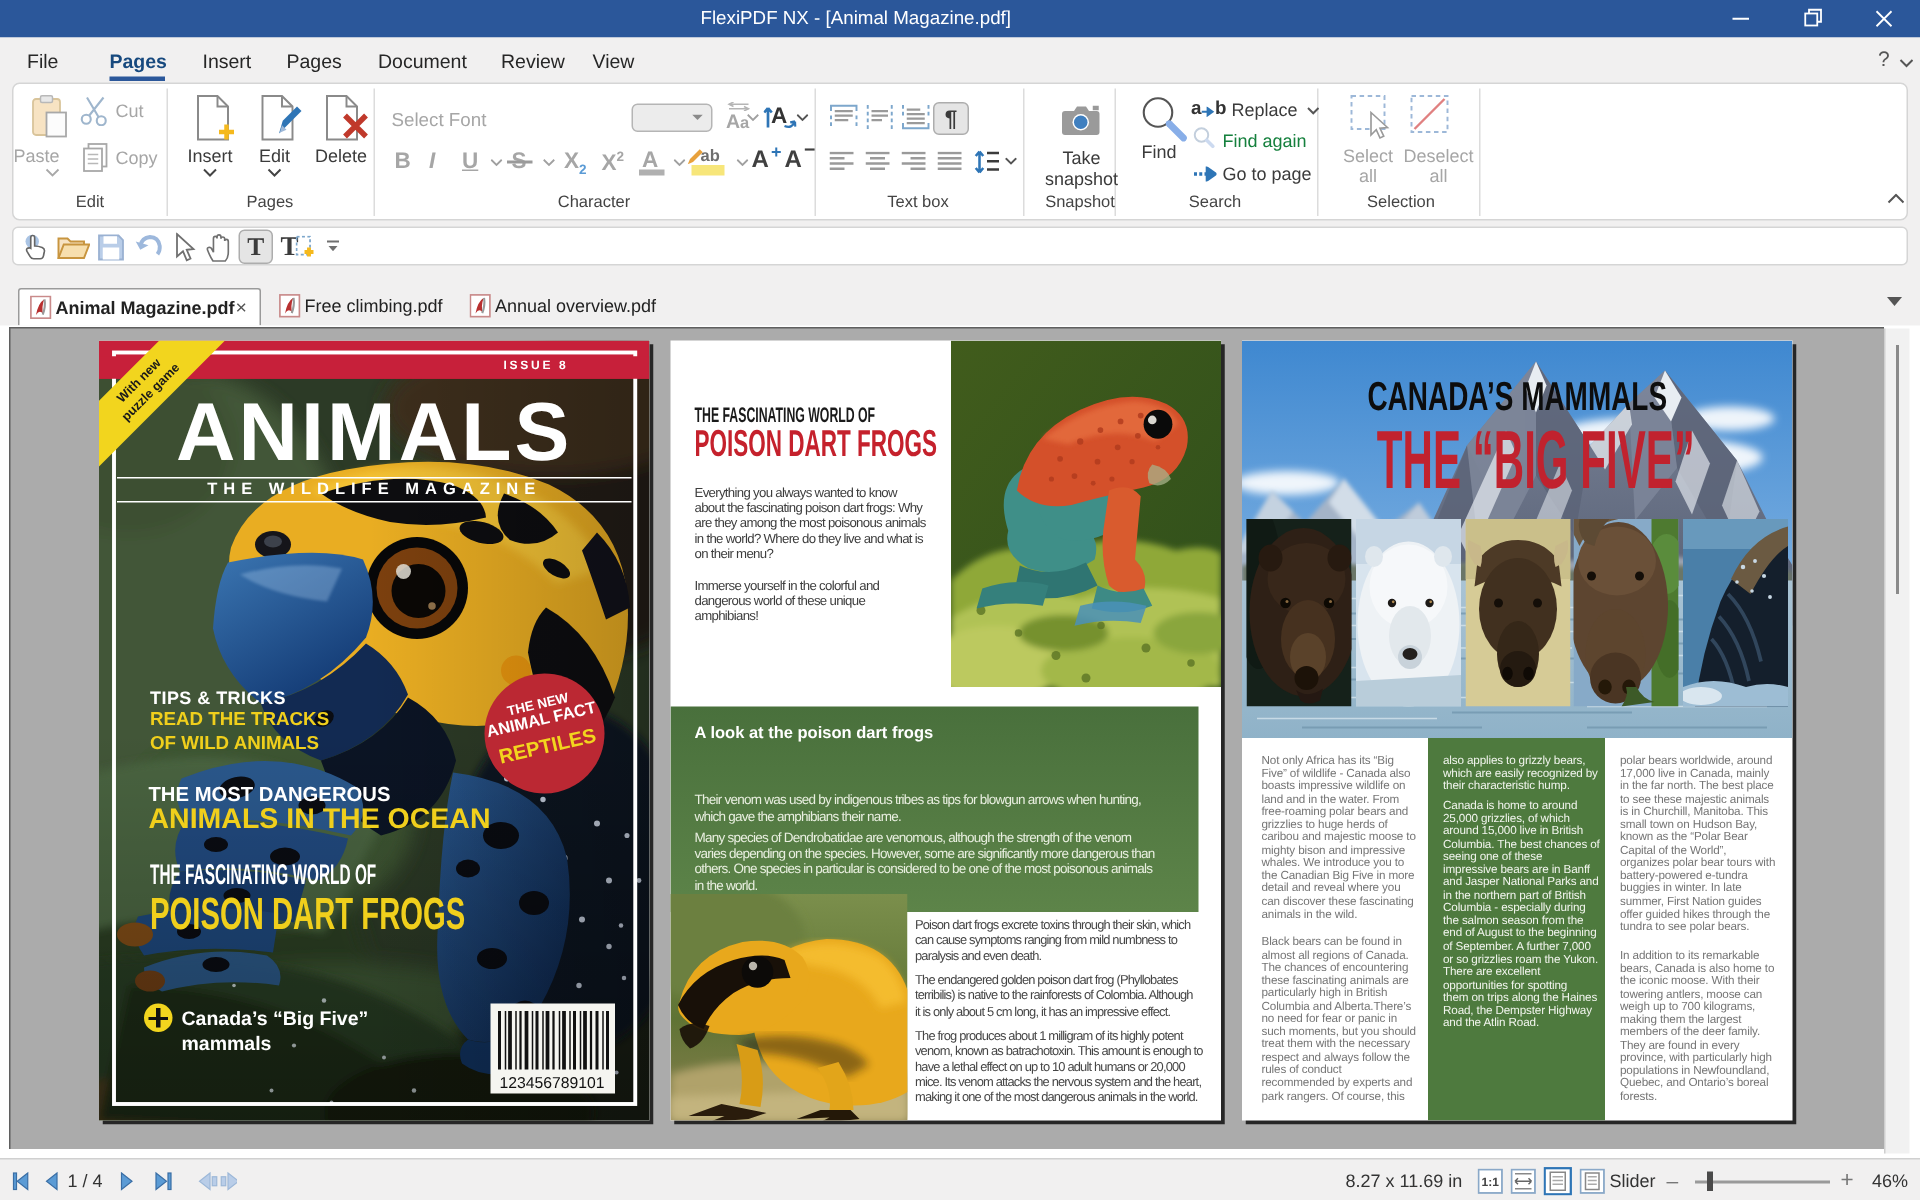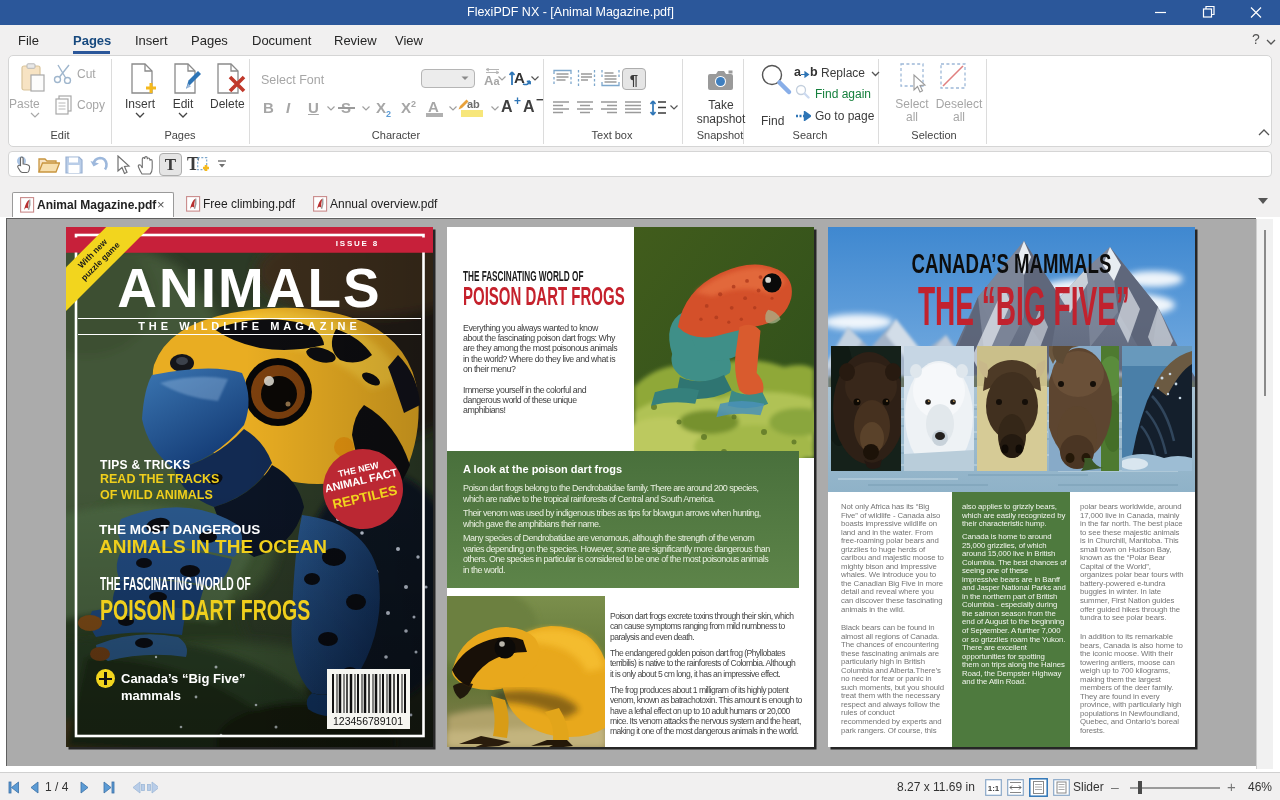--- a/index.html
+++ b/index.html
@@ -219,21 +219,21 @@
     <circle cx="12.5" cy="11.5" r="5.5" fill="#fff"></circle>
     <circle cx="12.5" cy="11.5" r="4.5" fill="#3f7fbf"></circle>
     <rect x="20.5" y="0.5" width="4" height="3" fill="#9a9a9a"></rect>
   </svg>
   <div class="rlabel abs" style="left:687px;top:42px;width:50px;text-align:center">Take<br>snapshot</div>
 
   <svg class="abs" style="left:750px;top:6px" width="36" height="36" viewBox="0 0 36 36">
     <circle cx="13" cy="13" r="9.5" fill="none" stroke="#555" stroke-width="1.4"></circle>
     <line x1="20.5" y1="20.5" x2="30" y2="30" stroke="#88aee8" stroke-width="4.5" stroke-linecap="round"></line>
   </svg>
-  <div class="rlabel abs" style="left:752px;top:58px">Find</div>
+  <div class="rlabel abs" style="left:752px;top:38px">Find</div>
   <div class="abs" style="left:785px;top:9px;font-size:12.5px;color:#333;font-weight:bold">a</div>
   <svg class="abs" style="left:792px;top:15px" width="9" height="7">
       <path d="M0 3.5 h6 M4 1 L7.5 3.5 L4 6 Z" stroke="#2e75b6" fill="#2e75b6" stroke-width="1.2"></path>
     </svg>
   <div class="abs" style="left:801px;top:9px;font-size:12.5px;color:#333;font-weight:bold">b</div>
   <div class="rlabel abs" style="left:812px;top:10px">Replace</div>
   <svg class="abs" style="left:862px;top:15px" width="9" height="6">
       <path d="M1 1 L4.5 4.5 L8 1" fill="none" stroke="#555" stroke-width="1.3"></path>
     </svg>
   <svg class="abs" style="left:786px;top:28px" width="15" height="15" viewBox="0 0 15 15">
@@ -604,23 +604,22 @@
 
           <path d="M108 166 Q 124 174 140 168 L 146 180 Q 126 188 104 182 Z" fill="#3d8a85"></path>
           <path d="M96 180 Q 118 174 142 180 L 138 192 Q 114 188 92 194 Z" fill="#4a90b8" opacity="0.85"></path>
         </g>
       </svg>
       <div class="abs" style="left:16px;top:42px;color:#1a1a1a;font-size:14px;font-weight:bold;line-height:14px;transform:scaleX(0.585);transform-origin:0 0;white-space:nowrap">THE FASCINATING WORLD OF</div>
       <div class="abs" style="left:16px;top:57px;color:#c5212c;font-size:25px;font-weight:bold;line-height:25px;transform:scaleX(0.60);transform-origin:0 0;white-space:nowrap">POISON DART FROGS</div>
       <div class="abs" style="left:16px;top:96px;color:#3d3d3d;font-size:8.8px;line-height:10.2px;letter-spacing:-0.45px;white-space:nowrap">Everything you always wanted to know<br>about the fascinating poison dart frogs: Why<br>are they among the most poisonous animals<br>in the world? Where do they live and what is<br>on their menu?</div>
       <div class="abs" style="left:16px;top:158px;color:#3d3d3d;font-size:8.8px;line-height:10.2px;letter-spacing:-0.45px;white-space:nowrap">Immerse yourself in the colorful and<br>dangerous world of these unique<br>amphibians!</div>
 
-      <div class="abs" style="left:0;top:224px;width:352px;height:137px;background:linear-gradient(180deg,#49703c,#5d8449)">
+      <div class="abs" style="left:0;top:244px;width:352px;height:137px;background:linear-gradient(180deg,#49703c,#5d8449)">
         <div class="abs" style="left:16px;top:12px;color:#fff;font-size:11px;font-weight:bold">A look at the poison dart frogs</div>
-        <div class="abs" style="left:16px;top:32px;color:#e9efe0;font-size:9px;line-height:10.6px;letter-spacing:-0.5px;white-space:nowrap">Poison dart frogs belong to the Dendrobatidae family. There are around 200 species,<br>which are native to the tropical rainforests of Central and South America.</div>
         <div class="abs" style="left:16px;top:57px;color:#e9efe0;font-size:9px;line-height:10.6px;letter-spacing:-0.5px;white-space:nowrap">Their venom was used by indigenous tribes as tips for blowgun arrows when hunting,<br>which gave the amphibians their name.</div>
         <div class="abs" style="left:16px;top:82px;color:#e9efe0;font-size:9px;line-height:10.6px;letter-spacing:-0.5px;white-space:nowrap">Many species of Dendrobatidae are venomous, although the strength of the venom<br>varies depending on the species. However, some are significantly more dangerous than<br>others. One species in particular is considered to be one of the most poisonous animals<br>in the world.</div>
       </div>
 
       <svg width="158" height="151" viewBox="0 0 158 151" style="position:absolute;left:0;top:369px">
         <defs>
           <filter id="p2c3">
               <feGaussianBlur stdDeviation="3"></feGaussianBlur>
             </filter>
           <linearGradient id="p2cbg" x1="0" y1="0" x2="0" y2="1">

